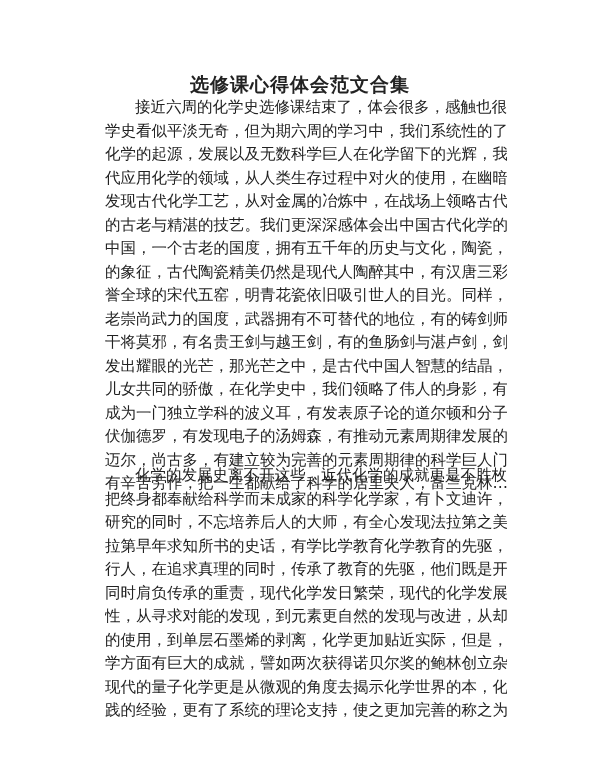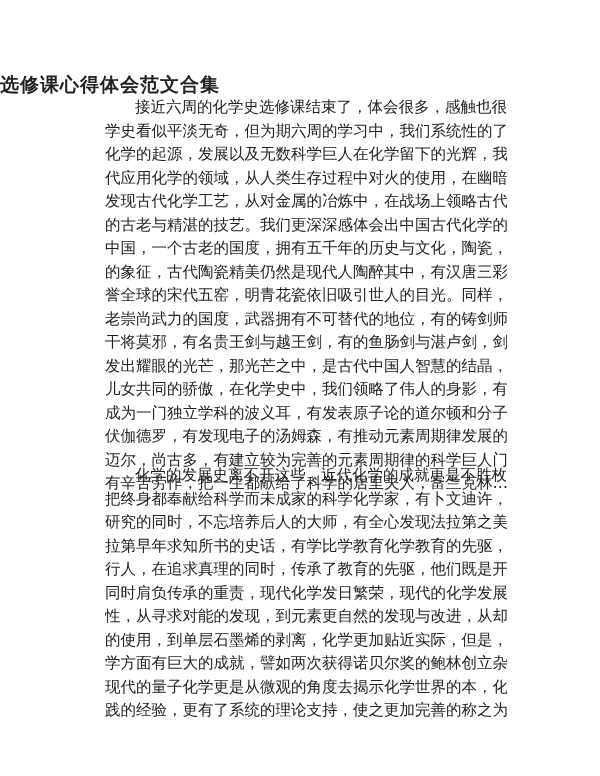--- a/index.html
+++ b/index.html
@@ -20,21 +20,21 @@
       left: 0; top: 0;
       width: 600px;
       height: 776px;
       background: #ffffff;
     }
     .title {
       position: absolute;
       left: 0;
       top: 72px;
       width: 600px;
-      text-align: left;
+      text-align: center;
       font-family: "DejaVu Serif", serif;
       font-size: 19px;
       font-weight: bold;
       letter-spacing: 1px;
       color: #222;
     }
     .para {
       position: absolute;
       left: 105px;
       width: 402px;

